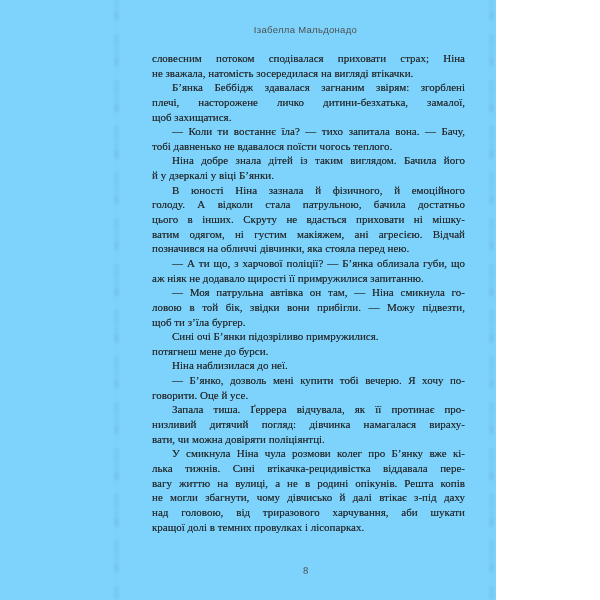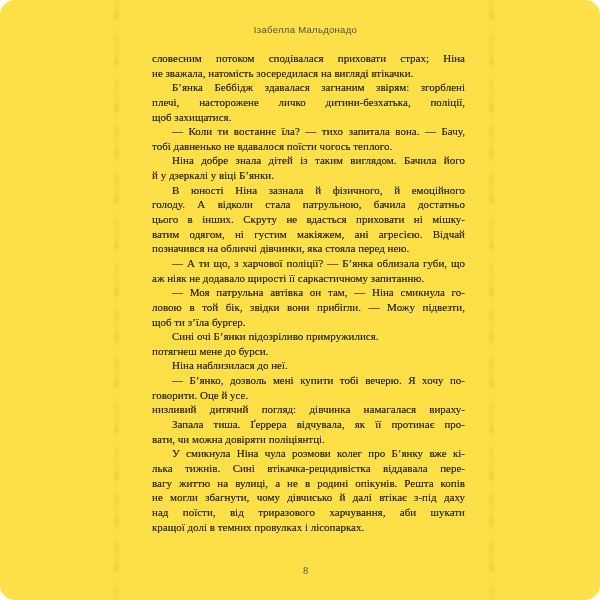--- a/index.html
+++ b/index.html
@@ -1,22 +1,21 @@
 <!DOCTYPE html>
 <html><head>
 <meta charset="utf-8">
 <style>
   html,body{margin:0;padding:0;}
   .page{
     position:relative;
-    width:600px;height:600px;
-    background:#fde047;
+    width:496px;height:600px;
+    background:#7dd3fc;
     overflow:hidden;
     font-family:"Liberation Serif", serif;
-    border-radius:15px;
   }
   
   .edge{
     position:absolute;top:0;height:600px;width:5px;
     filter:blur(1.2px);opacity:.55;
     background:repeating-linear-gradient(to bottom,
       rgba(0,0,0,.06) 0 12px,
       rgba(0,0,0,.11) 12px 20px,
       rgba(0,0,0,.02) 20px 34px,
       rgba(0,0,0,.08) 34px 46px);
@@ -60,69 +59,69 @@
 
   <div class="running-title">Ізабелла Мальдонадо</div>
 
   <div class="body-text">
       <div>
         <div class="line">словесним потоком сподівалася приховати страх; Ніна</div>
         <div class="line last">не зважала, натомість зосередилася на вигляді втікачки.</div>
       </div>
       <div>
         <div class="line indent">Б’янка Беббідж здавалася загнаним звірям: згорблені</div>
-        <div class="line">плечі, насторожене личко дитини-безхатька, поліції,</div>
+        <div class="line">плечі, насторожене личко дитини-безхатька, замалої,</div>
         <div class="line last">щоб захищатися.</div>
       </div>
       <div>
         <div class="line indent">— Коли ти востаннє їла? — тихо запитала вона. — Бачу,</div>
         <div class="line last">тобі давненько не вдавалося поїсти чогось теплого.</div>
       </div>
       <div>
         <div class="line indent">Ніна добре знала дітей із таким виглядом. Бачила його</div>
         <div class="line last">й у дзеркалі у віці Б’янки.</div>
       </div>
       <div>
         <div class="line indent">В юності Ніна зазнала й фізичного, й емоційного</div>
         <div class="line">голоду. А відколи стала патрульною, бачила достатньо</div>
         <div class="line">цього в інших. Скруту не вдасться приховати ні мішку-</div>
         <div class="line">ватим одягом, ні густим макіяжем, ані агресією. Відчай</div>
         <div class="line last">позначився на обличчі дівчинки, яка стояла перед нею.</div>
       </div>
       <div>
         <div class="line indent">— А ти що, з харчової поліції? — Б’янка облизала губи, що</div>
-        <div class="line last">аж ніяк не додавало щирості її саркастичному запитанню.</div>
+        <div class="line last">аж ніяк не додавало щирості її примружилися запитанню.</div>
       </div>
       <div>
         <div class="line indent">— Моя патрульна автівка он там, — Ніна смикнула го-</div>
         <div class="line">ловою в той бік, звідки вони прибігли. — Можу підвезти,</div>
         <div class="line last">щоб ти з’їла бургер.</div>
       </div>
       <div>
         <div class="line last indent">Сині очі Б’янки підозріливо примружилися.</div>
       </div>
       <div>
         <div class="line last">потягнеш мене до бурси.</div>
       </div>
       <div>
         <div class="line last indent">Ніна наблизилася до неї.</div>
       </div>
       <div>
         <div class="line indent">— Б’янко, дозволь мені купити тобі вечерю. Я хочу по-</div>
         <div class="line last">говорити. Оце й усе.</div>
       </div>
       <div>
+        <div class="line indent">Запала тиша. Ґеррера відчувала, як її протинає про-</div>
         <div class="line">низливий дитячий погляд: дівчинка намагалася вираху-</div>
-        <div class="line indent">Запала тиша. Ґеррера відчувала, як її протинає про-</div>
         <div class="line last">вати, чи можна довіряти поліціянтці.</div>
       </div>
       <div>
         <div class="line indent">У смикнула Ніна чула розмови колег про Б’янку вже кі-</div>
         <div class="line">лька тижнів. Сині втікачка-рецидивістка віддавала пере-</div>
         <div class="line">вагу життю на вулиці, а не в родині опікунів. Решта копів</div>
         <div class="line">не могли збагнути, чому дівчисько й далі втікає з-під даху</div>
-        <div class="line">над поїсти, від триразового харчування, аби шукати</div>
+        <div class="line">над головою, від триразового харчування, аби шукати</div>
         <div class="line last">кращої долі в темних провулках і лісопарках.</div>
       </div>
     </div>
 
   <div class="page-number">8</div>
 </div>
 
 </body></html>

